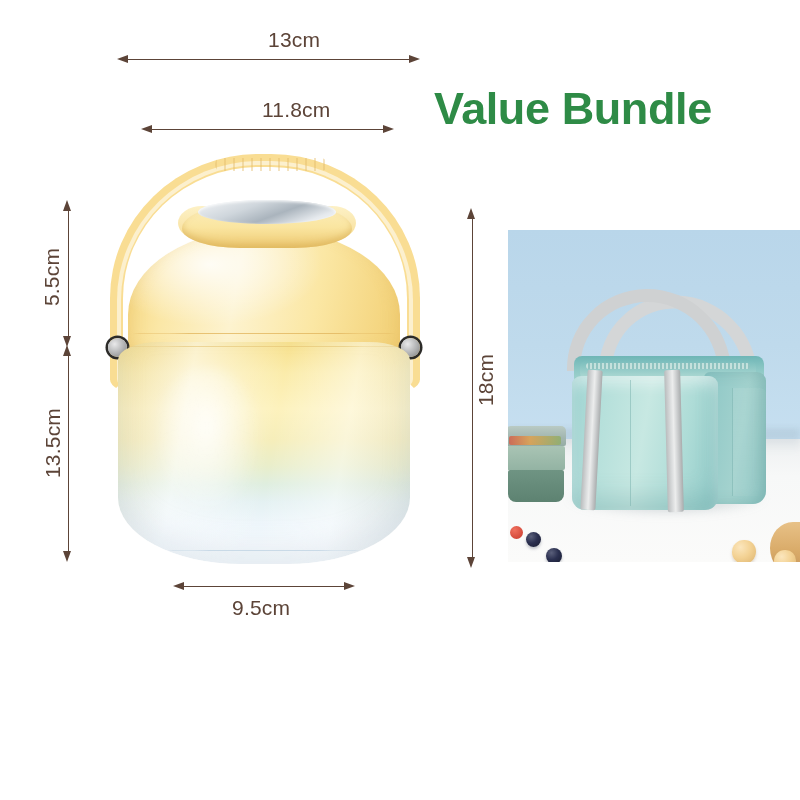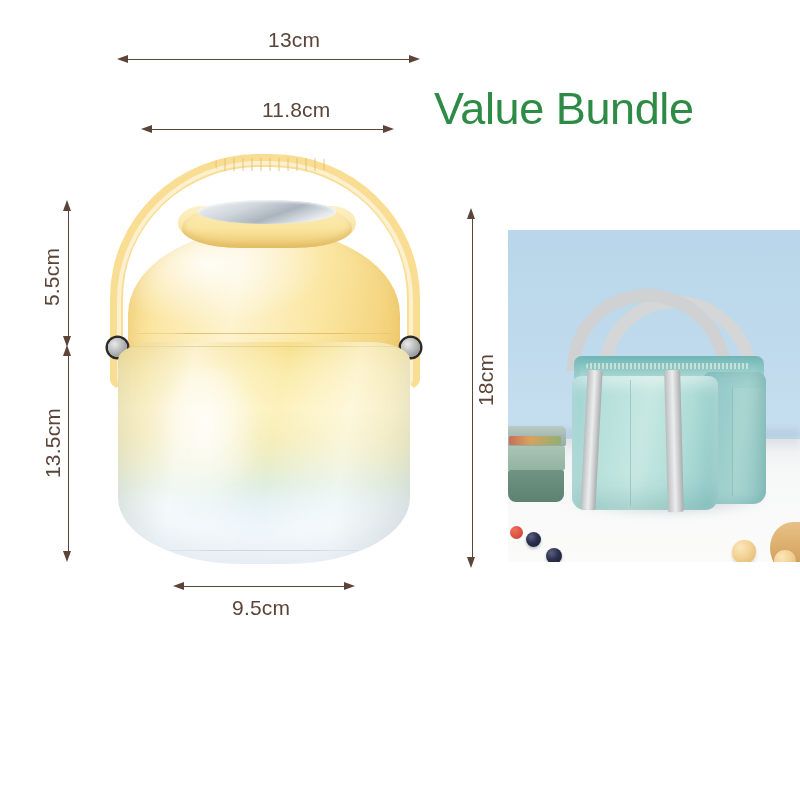--- a/index.html
+++ b/index.html
@@ -68,21 +68,21 @@
   }
   .arrowhead.down {
     border-left: 4.6px solid transparent;
     border-right: 4.6px solid transparent;
     border-top: 11px solid #5c4438;
   }
 
   
   .headline {
     position: absolute;
-    font-weight: normal;
+    font-weight: bold;
     font-size: 45px;
     line-height: 1;
     letter-spacing: -0.4px;
   }
 
   
   .caption {
     position: absolute;
     font-size: 20.5px;
     line-height: 1;

